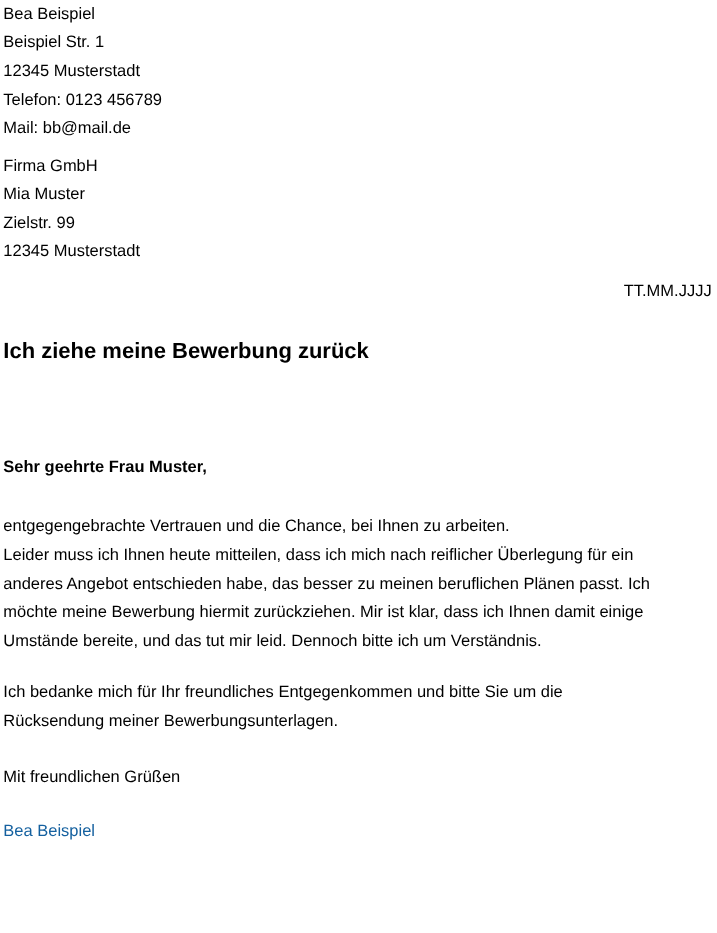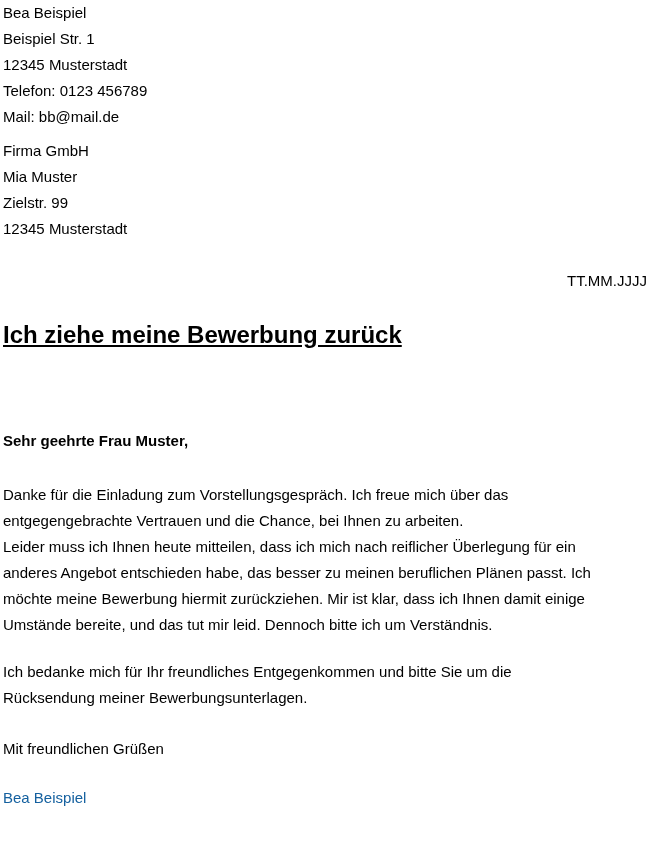--- a/index.html
+++ b/index.html
@@ -13,27 +13,26 @@
     font-family: "Liberation Sans", "DejaVu Sans", sans-serif;
     font-size: 15px;
     line-height: 26px;
     padding-left: 3px;
     padding-right: 2px;
     overflow: hidden;
   }
   .line { white-space: nowrap; }
   .sender-block { margin-top: 0; }
   .recipient-block { margin-top: 8px; }
-  .date-line { margin-top: 26px; text-align: right; padding-right: 3px; }
+  .date-line { margin-top: 10px; text-align: right; padding-right: 3px; }
   .subject-line {
     margin-top: 26px;
-    font-size: 24px;
+    font-size: 20px;
     font-weight: bold;
     line-height: 30px;
-    text-decoration: underline;
   }
   .salutation-line { margin-top: 78px; font-weight: bold; }
   .paragraph-1 { margin-top: 28px; }
   .paragraph-2 { }
   .paragraph-3 { margin-top: 21px; }
   .closing-line { margin-top: 25px; }
   .signature-line { margin-top: 23px; color: #14609f; }
 </style>
 </head>
 <body>
@@ -55,21 +54,20 @@
     <div class="line">12345 Musterstadt</div>
   </div>
 
   <div class="date-line">TT.MM.JJJJ</div>
 
   <div class="subject-line">Ich ziehe meine Bewerbung zurück</div>
 
   <div class="salutation-line">Sehr geehrte Frau Muster,</div>
 
   <div class="paragraph-1">
-    <div class="line">Danke für die Einladung zum Vorstellungsgespräch. Ich freue mich über das</div>
     <div class="line">entgegengebrachte Vertrauen und die Chance, bei Ihnen zu arbeiten.</div>
   </div>
 
   <div class="paragraph-2">
     <div class="line">Leider muss ich Ihnen heute mitteilen, dass ich mich nach reiflicher Überlegung für ein</div>
     <div class="line">anderes Angebot entschieden habe, das besser zu meinen beruflichen Plänen passt. Ich</div>
     <div class="line">möchte meine Bewerbung hiermit zurückziehen. Mir ist klar, dass ich Ihnen damit einige</div>
     <div class="line">Umstände bereite, und das tut mir leid. Dennoch bitte ich um Verständnis.</div>
   </div>
 

